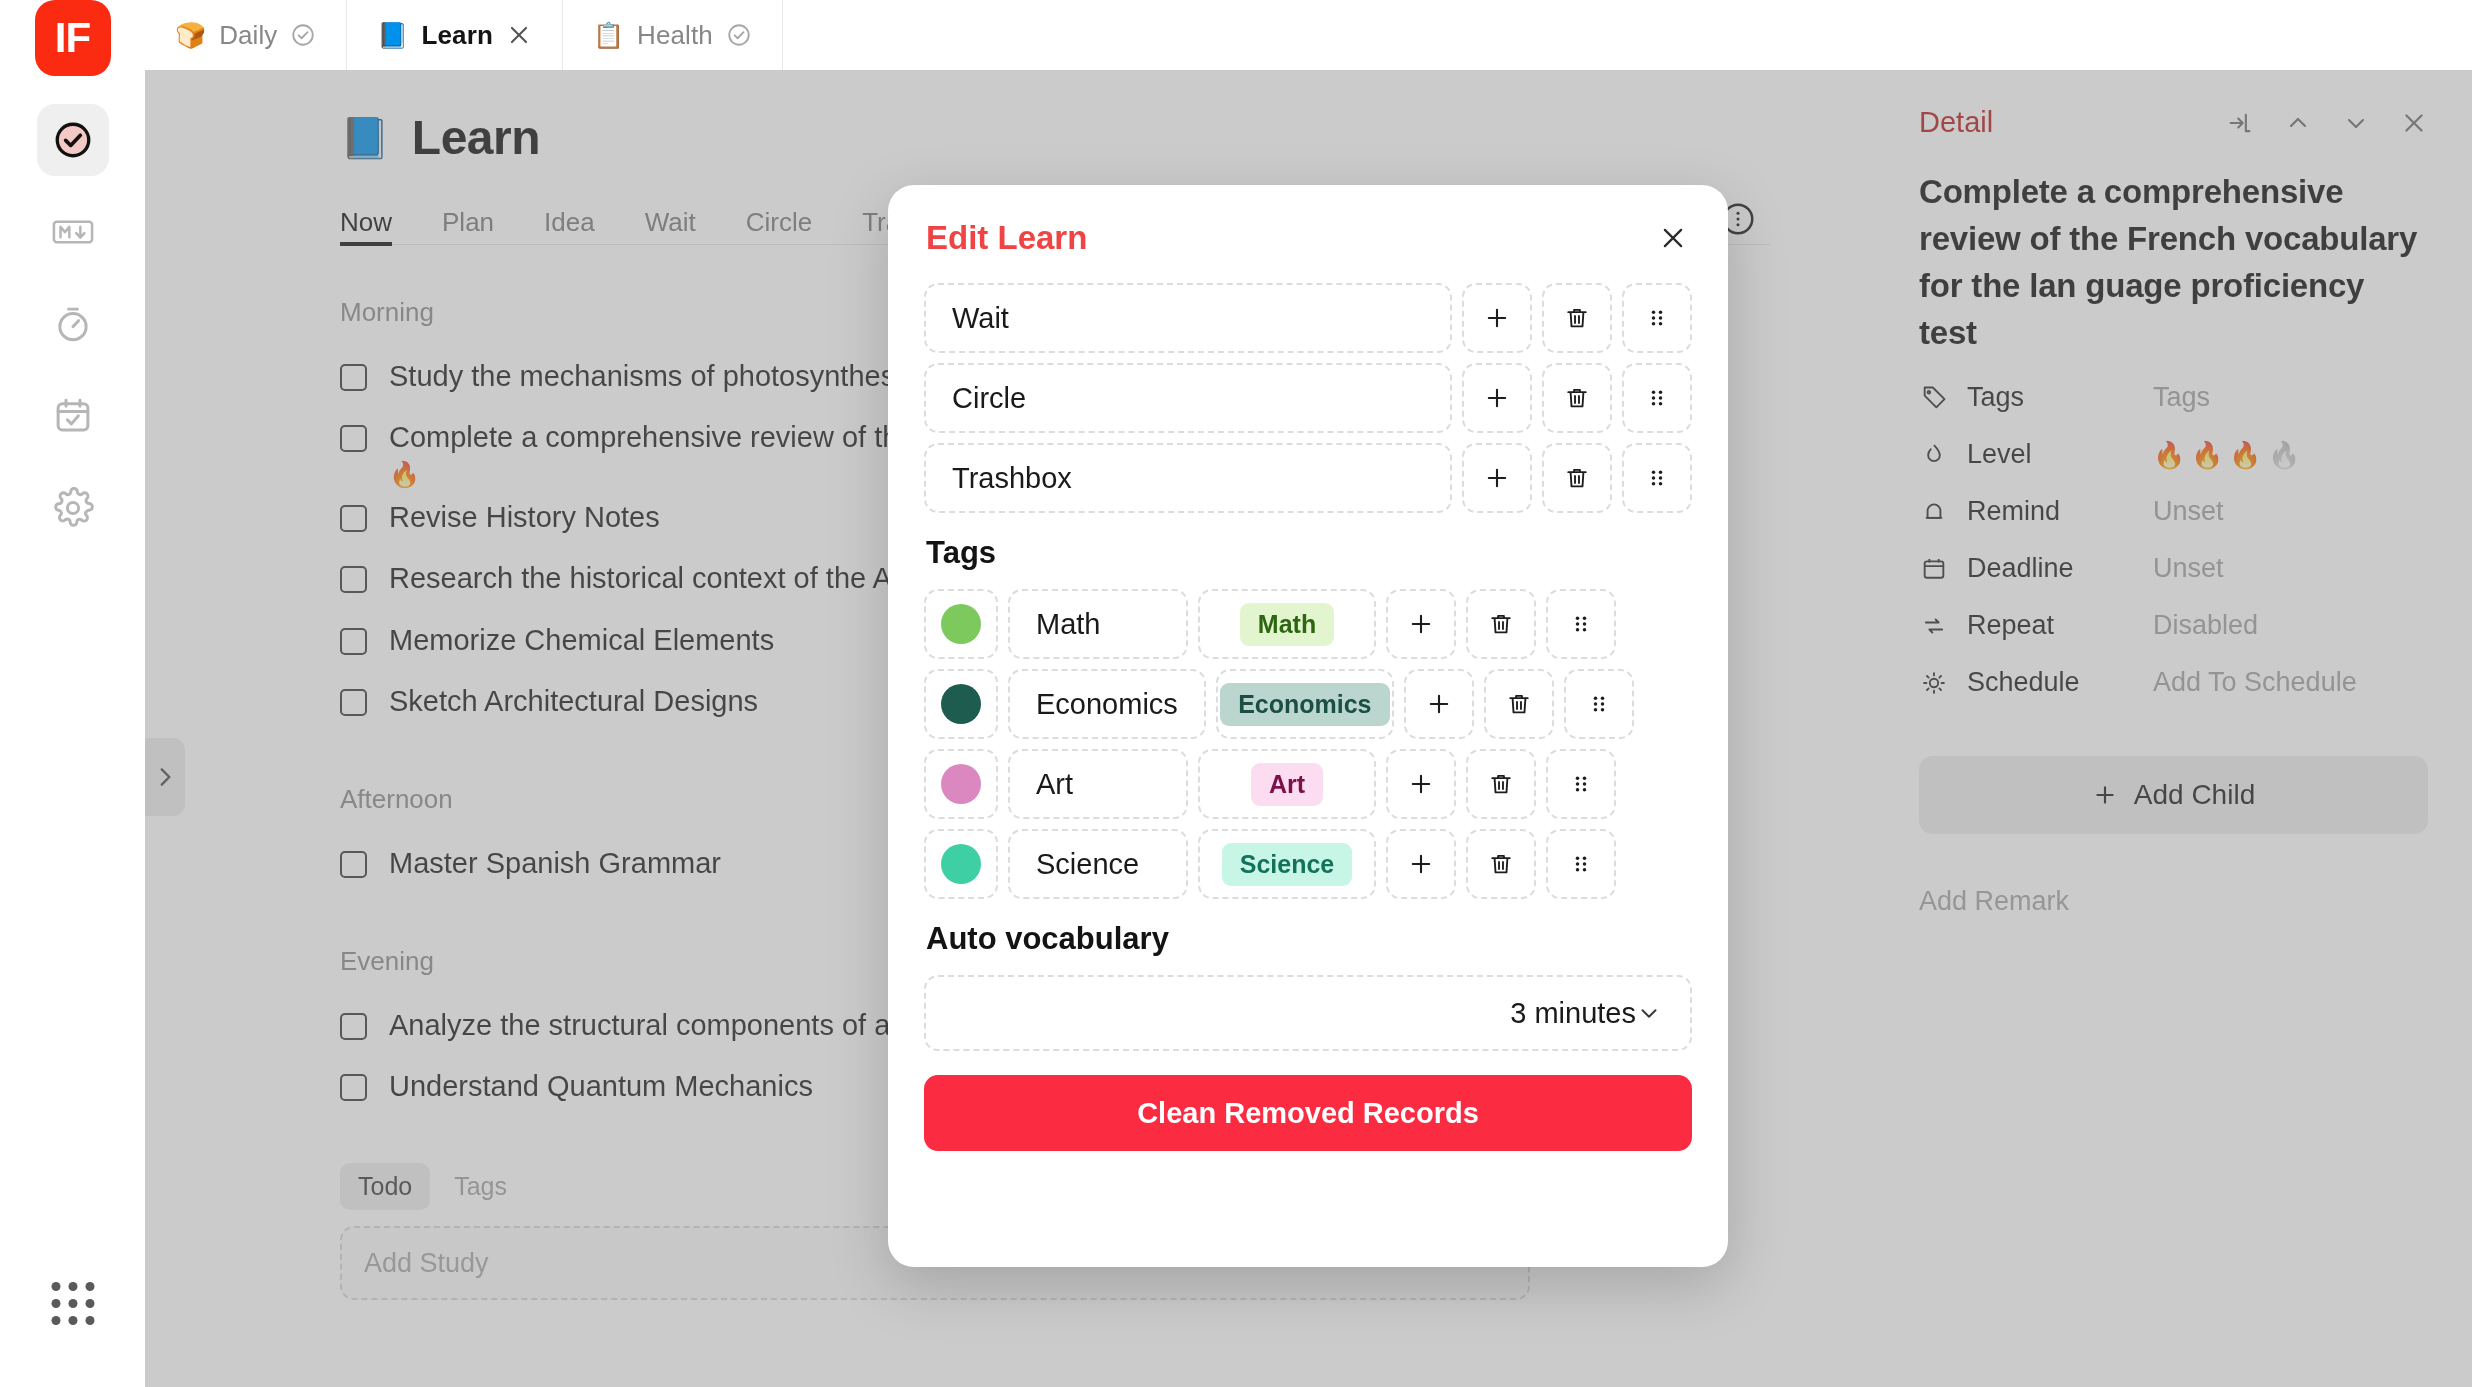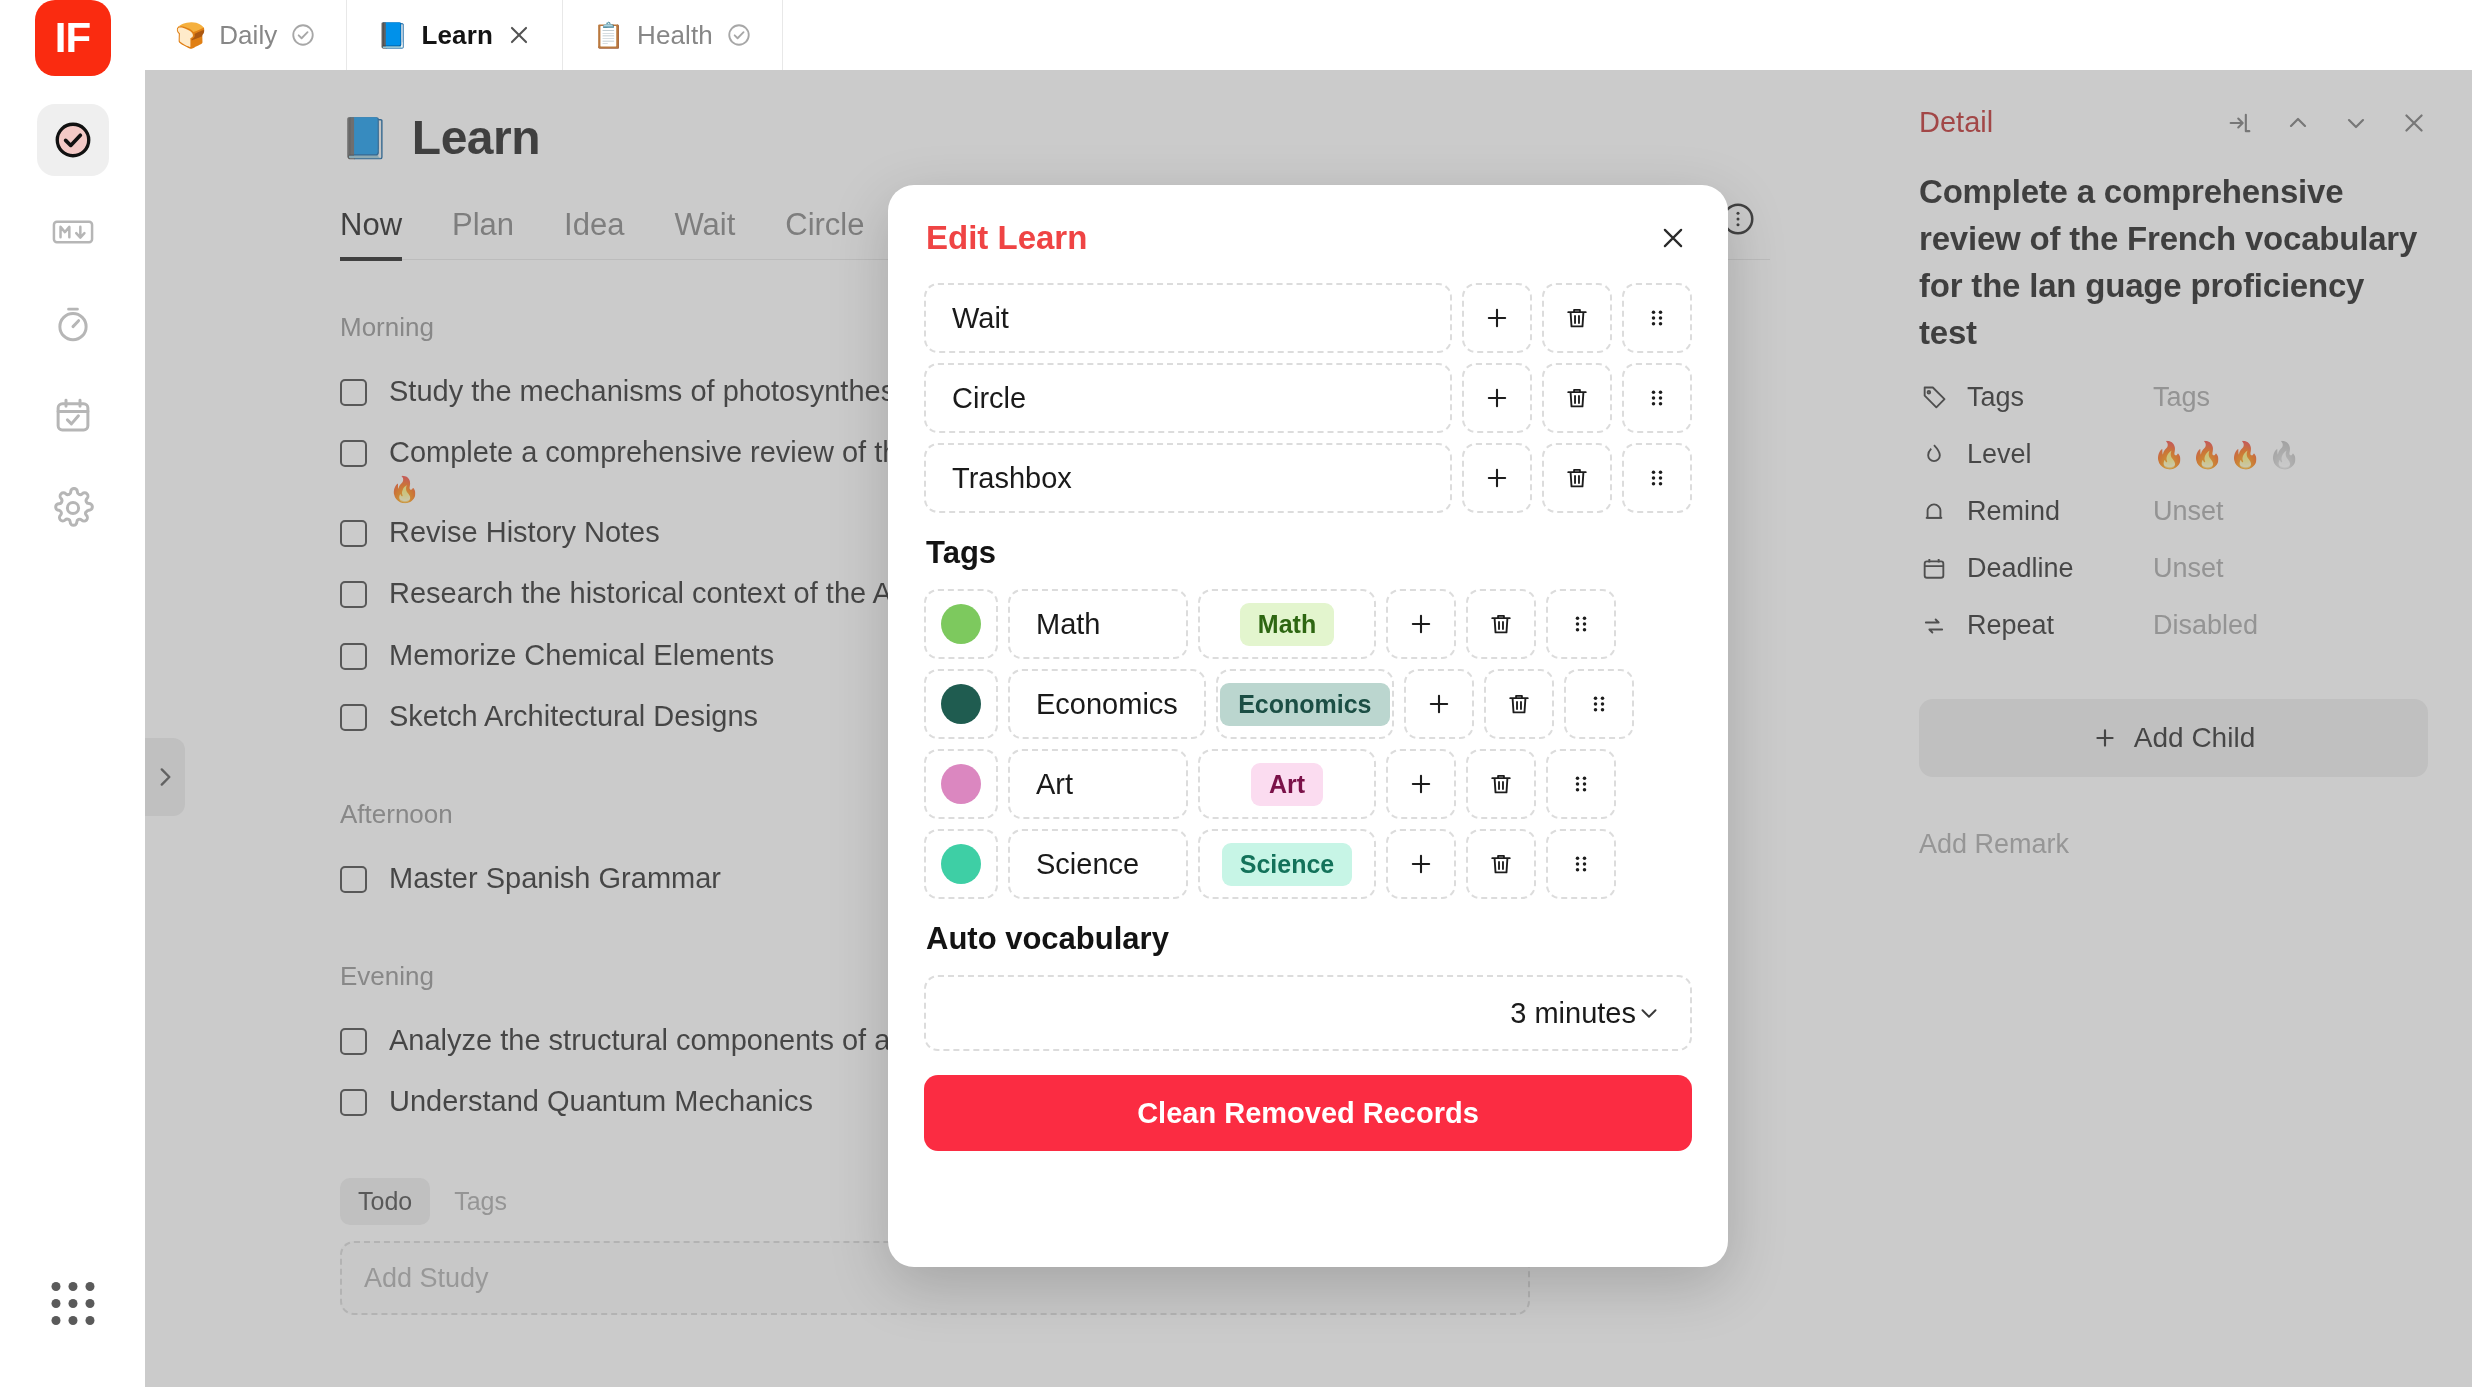--- a/index.html
+++ b/index.html
@@ -65,21 +65,21 @@
   .page-head { padding: 40px 0 0 195px; }
   .page-title { display: flex; align-items: center; gap: 22px; }
   .page-title .bookicon { font-size: 40px; line-height:1; }
   .page-title h1 { font-size: 48px; font-weight: 700; color: #111; letter-spacing: -.5px; }
 
   .tabs-row {
     margin: 42px 0 0 195px; display: flex; gap: 50px;
     border-bottom: 1px solid #e6e6e6; width: 1430px; padding-bottom: 0;
   }
   .subtab {
-    font-size: 31px; color: #7b7b7b; padding-bottom: 14px;
+    font-size: 26px; color: #7b7b7b; padding-bottom: 4px;
     border-bottom: 4px solid transparent; margin-bottom: -2px;
   }
   .subtab.active { color: #111; border-bottom-color: #111; font-weight: 500; }
 
   .section-label {
     margin: 52px 0 18px 195px; font-size: 26px; color: #8c8c8c;
   }
   .todo {
     display: flex; align-items: flex-start; gap: 22px;
     margin: 0 0 0 195px; padding: 11px 0; max-width: 1250px;
@@ -419,20 +419,30 @@
     <div class="prop">
       <span class="p-ico">
         <svg width="28" height="28" viewBox="0 0 24 24" fill="none" stroke="#2a2a2a" stroke-width="1.6" stroke-linecap="round" stroke-linejoin="round">
           <path d="M5 9h11l-2.6-2.6M19 15H8l2.6 2.6"></path>
         </svg>
       </span>
       <span class="p-label">Repeat</span>
       <span class="p-val">Disabled</span>
     </div>
 
+    <div class="prop">
+      <span class="p-ico">
+        <svg width="28" height="28" viewBox="0 0 24 24" fill="none" stroke="#2a2a2a" stroke-width="1.6" stroke-linecap="round">
+          <circle cx="12" cy="12" r="3.6"></circle>
+            <path d="M12 3.5v2M12 18.5v2M3.5 12h2M18.5 12h2M6 6l1.4 1.4M16.6 16.6L18 18M18 6l-1.4 1.4M7.4 16.6L6 18"></path>
+        </svg>
+      </span>
+      <span class="p-label">Schedule</span>
+      <span class="p-val">Add To Schedule</span>
+    </div>
 
     <div class="add-child">
       <span>
         <svg width="26" height="26" viewBox="0 0 24 24" fill="none" stroke="#1a1a1a" stroke-width="2" stroke-linecap="round">
             <path d="M12 5v14M5 12h14"></path>
           </svg>
       </span>
       <span>Add Child</span>
     </div>
 

